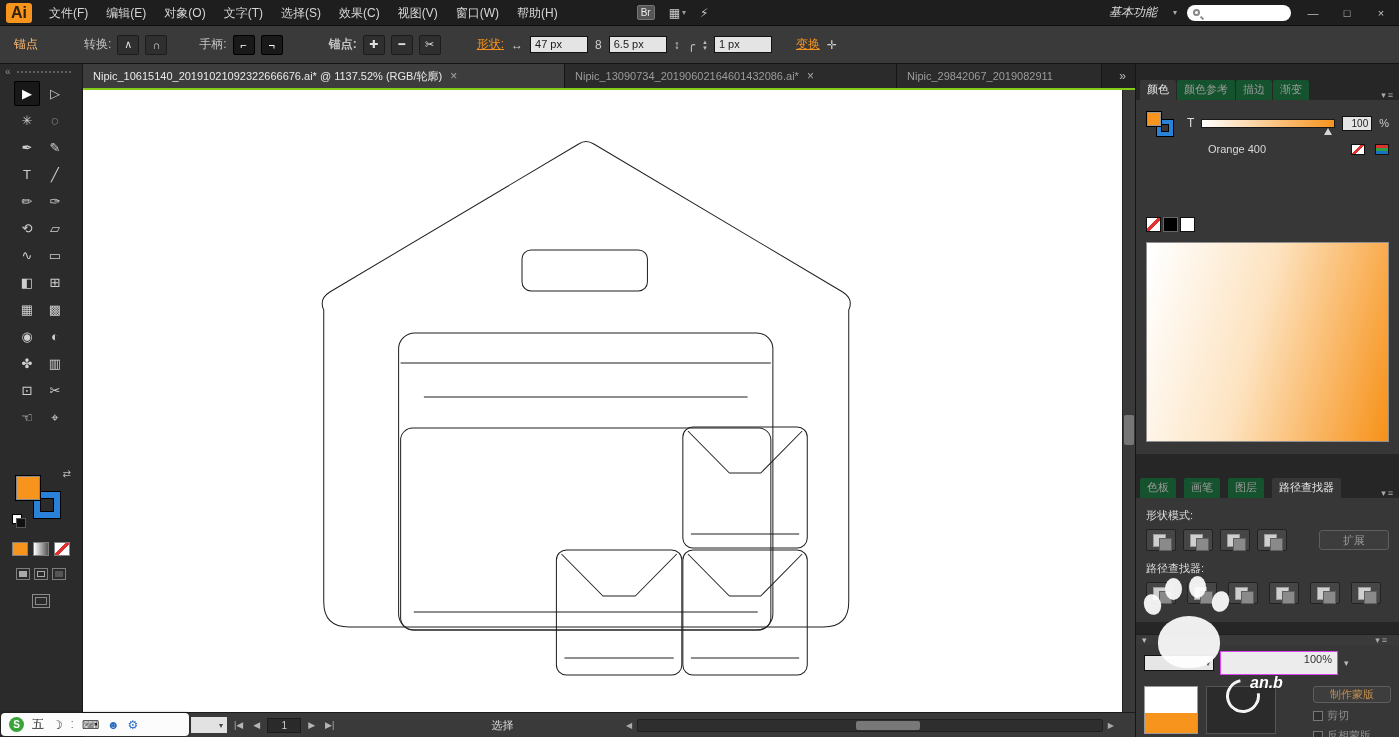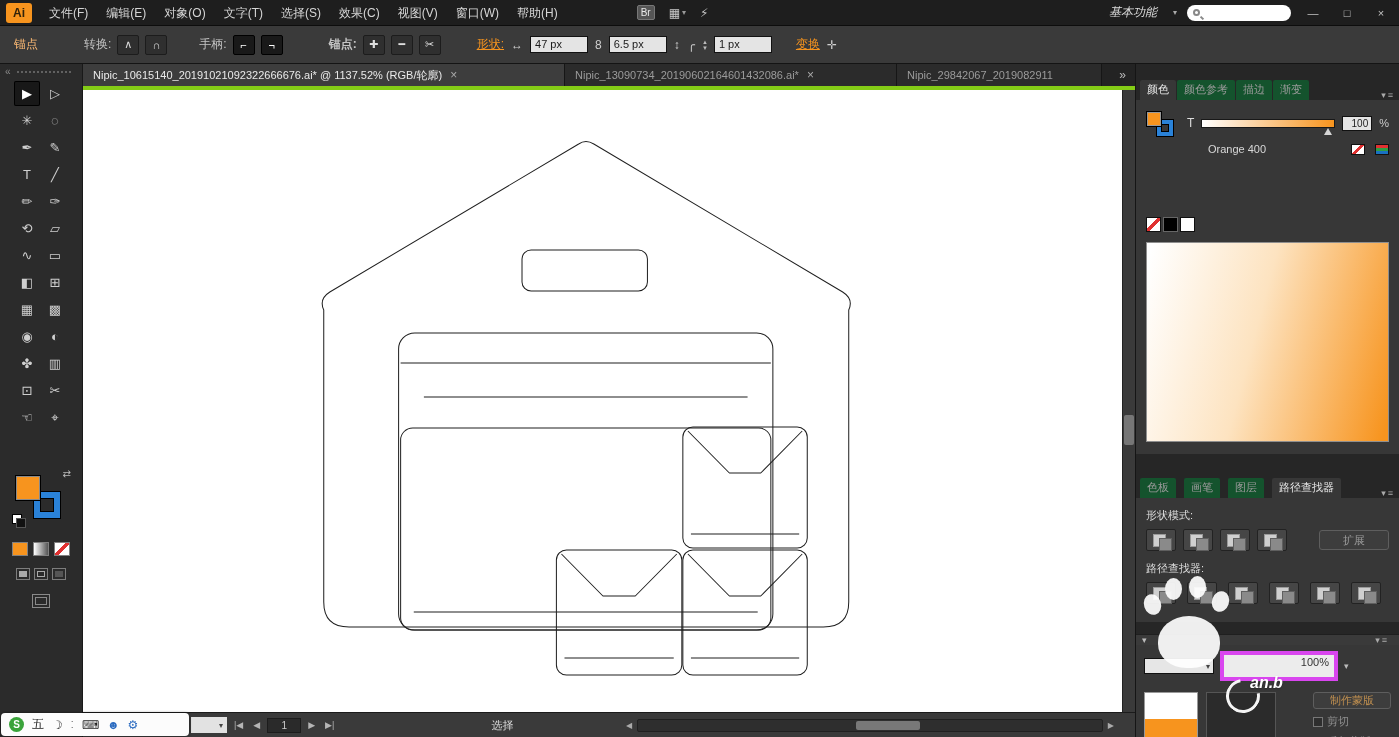--- a/index.html
+++ b/index.html
@@ -4,21 +4,21 @@
 <style>
   * { margin:0; padding:0; box-sizing:border-box; }
   html,body { background:#000; }
   .app {
     position:relative; width:1399px; height:737px; overflow:hidden;
     background:#262626; font-family:"Liberation Sans","DejaVu Sans",sans-serif;
     --accent:#F7941E; --strokeblue:#2A82D8;
   }
   
   .menubar { height:26px; background:#1e1e1e; border-bottom:1px solid #0d0d0d; display:flex; align-items:center; color:#d6d6d6; font-size:12px; }
-  .ai-logo { width:26px; height:20px; margin:0 8px 0 6px; background:var(--accent); color:#31220a; font-weight:bold; font-size:12px; display:flex; align-items:center; justify-content:center; border-radius:3px; }
+  .ai-logo { width:26px; height:20px; margin:0 8px 0 6px; background:var(--accent); color:#31220a; font-weight:bold; font-size:16px; display:flex; align-items:center; justify-content:center; border-radius:3px; }
   .menu-item { padding:0 9px; line-height:26px; cursor:default; }
   .mb-middle { display:flex; align-items:center; gap:14px; margin-left:70px; }
   .mb-badge { font-size:10px; color:#e8e8e8; background:#555; border:1px solid #777; border-radius:2px; padding:1px 3px; }
   .mb-ico { color:#c9c9c9; font-size:12px; display:flex; align-items:center; gap:2px; }
   .mb-ico .tiny { font-size:8px; color:#999; }
   .mb-right { margin-left:auto; display:flex; align-items:center; gap:10px; padding-right:6px; }
   .workspace { display:flex; align-items:center; gap:16px; font-size:12px; color:#ddd; }
   .workspace .tiny { font-size:8px; color:#aaa; }
   .searchbox { width:104px; height:16px; background:#fff; border-radius:9px; display:flex; align-items:center; padding:0 6px; }
   .mag { width:7px; height:7px; border:2px solid #888; border-radius:50%; position:relative; display:inline-block; }
@@ -59,21 +59,21 @@
   .c-none, .none-bg { background:linear-gradient(135deg, #fff 42%, #e03131 42%, #e03131 58%, #fff 58%); }
   .tb-modes { display:flex; gap:4px; justify-content:center; margin-top:12px; }
   .tb-modes span { width:14px; height:12px; border:1px solid #7d7d7d; position:relative; }
   .tb-modes span::before { content:""; position:absolute; inset:2px; background:#aaa; }
   .tb-modes .m2::before { background:transparent; border:1px solid #aaa; }
   .tb-modes .m3::before { background:#555; }
   .tb-screen { width:18px; height:14px; border:1px solid #8a8a8a; margin:14px auto 0; position:relative; }
   .tb-screen::before { content:""; position:absolute; inset:2px; border:1px solid #8a8a8a; }
   
   .center { flex:1; min-width:0; display:flex; flex-direction:column; }
-  .tabbar { height:26px; background:#232323; border-bottom:4px solid #84cc16; display:flex; align-items:stretch; font-size:11px; color:#9b9b9b; }
+  .tabbar { height:26px; background:#232323; border-bottom:2px solid #84cc16; display:flex; align-items:stretch; font-size:11px; color:#9b9b9b; }
   .tab { display:flex; align-items:center; gap:8px; padding:0 10px; background:#2b2b2b; border-right:1px solid #161616; white-space:nowrap; overflow:hidden; flex:none; }
   .tab.active { background:#3d3d3d; color:#e9e9e9; }
   .tab-title { overflow:hidden; }
   .tab-close { color:#a9a9a9; font-size:12px; }
   .t1 { width:482px; } .t2 { width:332px; } .t3 { width:205px; }
   .tab-overflow { margin-left:auto; align-self:center; color:#bbb; padding:0 9px; font-size:12px; }
   .canvas { flex:1; position:relative; background:#fff; overflow:hidden; }
   .canvas svg { position:absolute; inset:0; width:100%; height:100%; }
   .vscroll { position:absolute; right:0; top:0; bottom:0; width:13px; background:#3a3a3a; border-left:1px solid #222; }
   .vthumb { position:absolute; left:1px; right:1px; top:325px; height:30px; background:#767676; border-radius:2px; }
@@ -127,21 +127,21 @@
   .pf-row.six { gap:11px; }
   .pfico { position:relative; width:30px; height:22px; background:#464646; border:1px solid #222; border-radius:2px; flex:none; }
   .pfico::before { content:""; position:absolute; left:6px; top:4px; width:11px; height:11px; background:#cfcfcf; border:1px solid #9a9a9a; }
   .pfico::after { content:""; position:absolute; left:12px; top:8px; width:11px; height:11px; background:#8a8a8a; border:1px solid #5f5f5f; }
   .pf-expand { margin-left:auto; width:70px; height:20px; background:#3d3d3d; border:1px solid #5e5e5e; color:#9a9a9a; font-size:11px; border-radius:3px; font-family:inherit; }
   .tp-header { margin-top:12px; height:18px; background:#3a3a3a; border-top:1px solid #1f1f1f; display:flex; align-items:center; padding:0 6px; color:#bbb; }
   .tp-header .tri { font-size:9px; }
   .tp-row { background:#373737; display:flex; align-items:center; gap:6px; padding:6px 8px; }
   .tp-blend { width:70px; height:16px; background:#e6e6e6; border:1px solid #111; display:flex; align-items:center; justify-content:flex-end; padding:0 3px; color:#444; }
   .tp-blend i { font-style:normal; font-size:8px; }
-  .tp-opacity { width:118px; height:30px; background:#ececec; border:4px solid #d946ef; color:#333; text-align:right; padding:1px 5px; }
+  .tp-opacity { width:118px; height:24px; background:#ececec; border:1px solid #d946ef; color:#333; text-align:right; padding:1px 5px; }
   .tp-caret { color:#bbb; font-size:9px; }
   .tp-body { background:#373737; flex:1; display:flex; gap:8px; padding:5px 8px; align-items:flex-start; }
   .tp-thumb { border:1px solid #999; flex:none; }
   .tp-thumb.art { width:54px; height:48px; background:linear-gradient(#ffffff 56%, var(--accent) 56%); }
   .tp-thumb.mask { width:70px; height:48px; background:#2b2b2b; border-color:#555; }
   .tp-btns { margin-left:auto; display:flex; flex-direction:column; gap:5px; align-items:flex-start; }
   .tp-make { width:78px; height:17px; background:#3d3d3d; border:1px solid #5e5e5e; color:#c08f4f; font-size:11px; border-radius:3px; font-family:inherit; }
   .tp-check { display:flex; align-items:center; gap:4px; color:#8f8f8f; }
   .tp-check .box { width:10px; height:10px; border:1px solid #777; background:#2e2e2e; display:inline-block; }
   .tp-check i { font-style:normal; }

